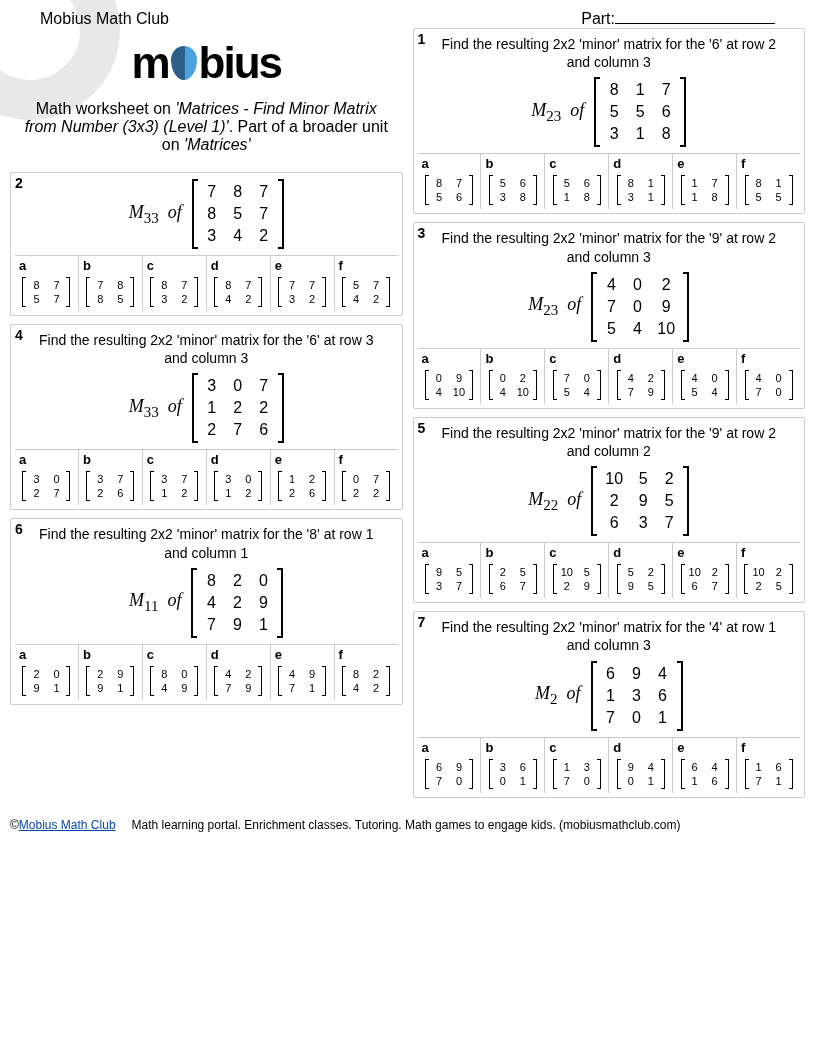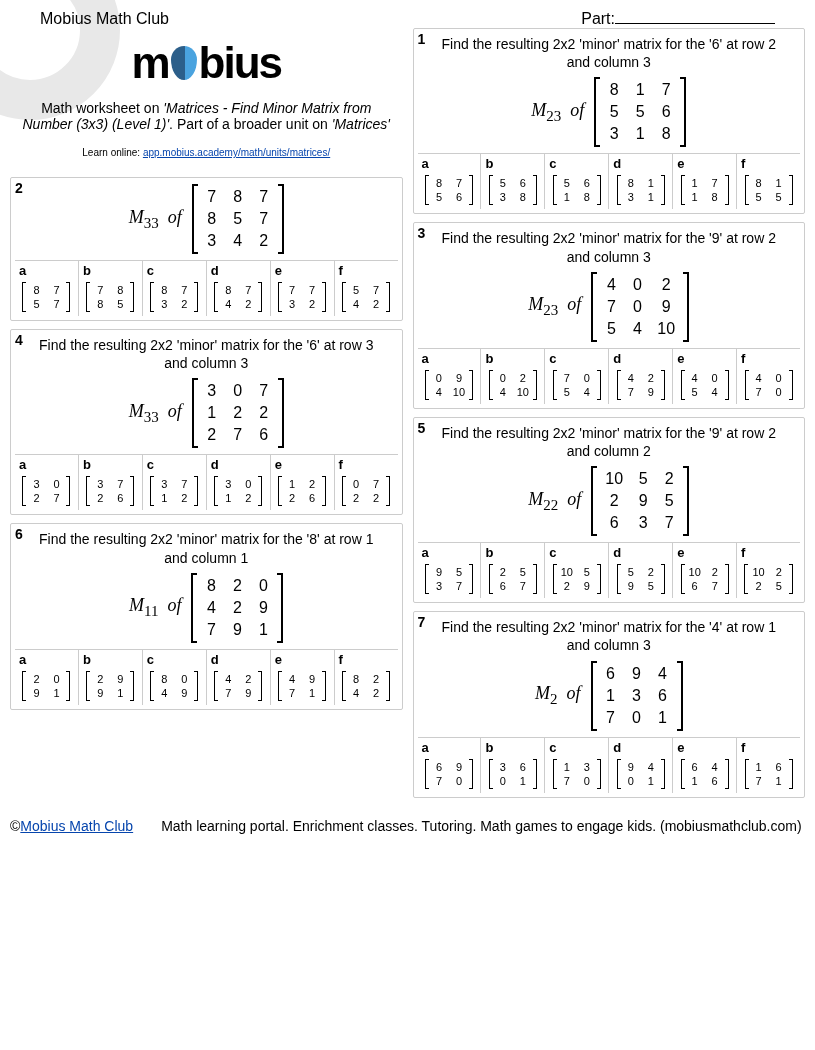--- a/index.html
+++ b/index.html
@@ -5,41 +5,41 @@
   * { margin: 0; padding: 0; box-sizing: border-box; }
   body { font-family: Arial, sans-serif; font-size: 13px; width: 815px; background: white; position: relative; }
   .bg-circle { position: absolute; top: -60px; left: -60px; width: 180px; height: 180px; border: 40px solid #e8e8e8; border-radius: 50%; z-index: -1; }
   .header { display: flex; justify-content: space-between; padding: 10px 40px 0 40px; font-size: 16px; }
   .name-line { border-bottom: 1px solid #000; display: inline-block; width: 160px; }
   .content { display: flex; gap: 10px; padding: 0 10px; }
   .left, .right { flex: 1; display: flex; flex-direction: column; gap: 8px; }
   .intro { text-align: center; padding: 10px; }
   .logo { font-size: 44px; font-weight: 900; letter-spacing: -2px; display: flex; align-items: center; justify-content: center; gap: 2px; margin-bottom: 12px; }
   .logo-drop { width: 26px; height: 34px; background: linear-gradient(to right, #4aa3df 45%, #2c5f8a 45%); border-radius: 50% 50% 50% 50% / 60% 60% 40% 40%; transform: rotate(180deg); display: inline-block; }
-  .desc { font-size: 14px; margin-bottom: 12px; }
+  .desc { font-size: 16px; }
   .link { color: #0645ad; text-decoration: underline; font-size: 10px; }
   .problem { border: 1px solid #ccc; border-radius: 2px; position: relative; padding: 6px 4px 4px 4px; }
   .pnum { position: absolute; top: 2px; left: 4px; font-weight: bold; font-size: 14px; }
   .ptext { text-align: center; font-size: 14px; padding: 0 20px 6px 20px; line-height: 1.3; }
   .mainmat { display: flex; align-items: center; justify-content: center; gap: 10px; font-family: 'Times New Roman', serif; font-style: italic; font-size: 18px; margin-bottom: 6px; }
   .mainmat sub { font-size: 15px; font-style: normal; }
   .matrix { display: inline-flex; align-items: center; font-style: normal; font-family: Arial, sans-serif; }
   .bracket-l, .bracket-r { width: 6px; align-self: stretch; border: 2px solid #000; }
   .bracket-l { border-right: none; }
   .bracket-r { border-left: none; }
   .mgrid { display: inline-grid; gap: 4px 14px; padding: 4px 8px; font-size: 16px; }
   .mgrid.small { gap: 2px 8px; padding: 2px 4px; font-size: 11px; }
   .mgrid span { text-align: center; min-width: 12px; }
   .answers { display: flex; border-top: 1px solid #ccc; }
   .ans { flex: 1; border-right: 1px solid #ccc; }
   .ans:last-child { border-right: none; }
   .ans-label { font-weight: bold; padding: 2px 4px; font-size: 13px; }
   .ans-mat { display: flex; justify-content: center; padding: 2px 0 4px 0; }
   .ans-mat .bracket-l, .ans-mat .bracket-r { width: 4px; border-width: 1px; }
-  .footer { display: flex; align-items: center; padding: 20px 10px 10px 10px; font-size: 14px; gap: 28px; }
+  .footer { display: flex; align-items: center; padding: 20px 10px 10px 10px; font-size: 12px; gap: 16px; }
   .footer-link { color: #0645ad; text-decoration: underline; }
 </style>
 </head>
 <body>
 
 <div class="bg-circle"></div>
 
 <div class="header">
   <span>Mobius Math Club</span>
   <span><span>Part:</span><span class="name-line"></span></span>
@@ -49,23 +49,20 @@
   <div class="left" id="left-col">
     <div class="intro">
       <div class="logo">
         <span>m</span>
           <span class="logo-drop"></span>
           <span>bius</span>
       </div>
       <div class="desc">
         <span>Math worksheet on </span><i>'Matrices - Find Minor Matrix from Number (3x3) (Level 1)'</i><span>. Part of a broader unit on </span><i>'Matrices'</i>
       </div>
-      <div>
-        <span style="font-size:10px;">Learn online: </span><a class="link">app.mobius.academy/math/units/matrices/</a>
-      </div>
     </div>
   <div class="problem">
         <div class="pnum">2</div>
         <div class="mainmat">
           <span><i>M</i><sub>33</sub> &nbsp;<i>of</i></span>
           <div class="matrix">
             <div class="bracket-l"></div>
             <div class="mgrid " style="grid-template-columns:repeat(3,auto)">
               <span>7</span>
               <span>8</span>

